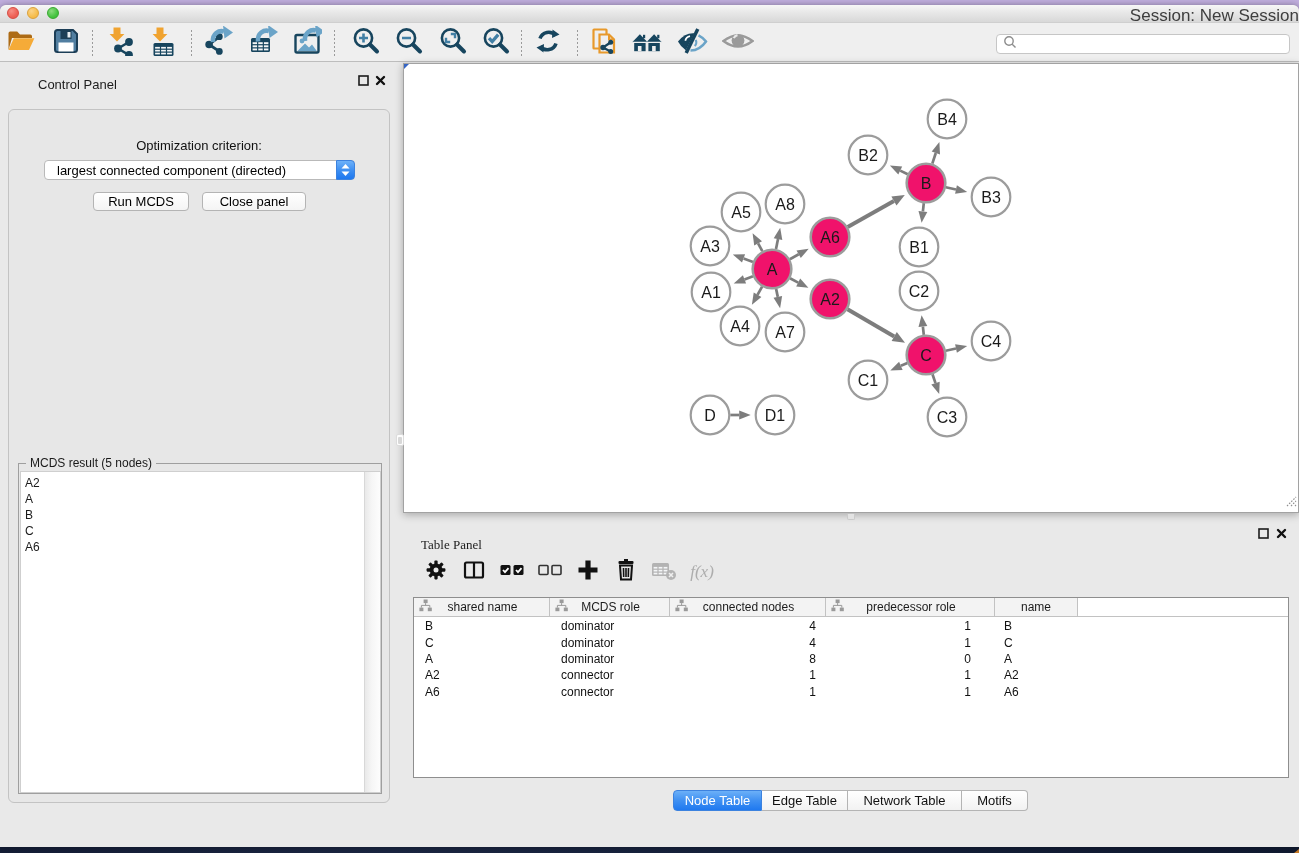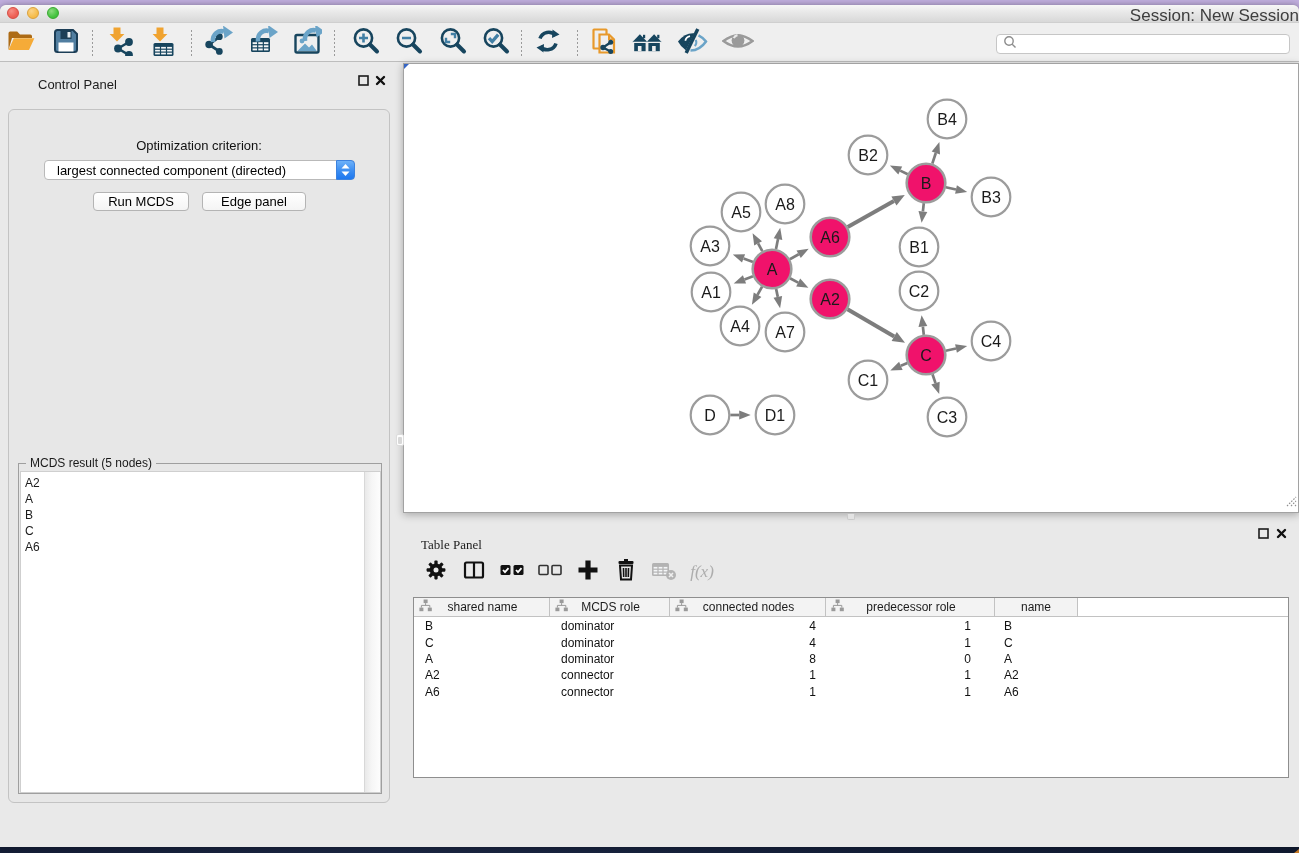--- a/index.html
+++ b/index.html
@@ -362,21 +362,21 @@
           <span id="combo-stepper">
               <svg width="11" height="14" viewBox="0 0 11 14">
                 <g fill="#fff">
                   <path d="M5.5 1 L9.5 5.5 H1.5 Z"></path>
                   <path d="M5.5 13 L9.5 8.5 H1.5 Z"></path>
                 </g>
               </svg>
             </span>
         </div>
         <div class="push-btn" id="btn-run">Run MCDS</div>
-        <div class="push-btn" id="btn-close">Edge panel</div>
+        <div class="push-btn" id="btn-close">Close panel</div>
         <div id="result-group">
           <div id="result-label">MCDS result (5 nodes)</div>
           <div id="result-list">
             <div class="item">A2</div>
               <div class="item">A</div>
               <div class="item">B</div>
               <div class="item">C</div>
               <div class="item">A6</div>
               <div id="result-scroll"></div>
           </div>
@@ -671,16 +671,22 @@
             </div>
             <div class="tr-row">
               <div class="td" style="left: 11px; width: 125px;">A6</div>
               <div class="td" style="left: 147px; width: 109px;">connector</div>
               <div class="td num" style="left: 256px; width: 146px;">1</div>
               <div class="td num" style="left: 412px; width: 145px;">1</div>
               <div class="td" style="left: 590px; width: 74px;">A6</div>
             </div>
           </div>
       </div>
+      <div class="seg-tabs" id="tp-tabs">
+          <div class="seg active" style="width: 89px; padding: 0px;">Node Table</div>
+          <div class="seg" style="width: 86px; padding: 0px;">Edge Table</div>
+          <div class="seg" style="width: 114px; padding: 0px;">Network Table</div>
+          <div class="seg" style="width: 66px; padding: 0px;">Motifs</div>
+        </div>
     </div>
   </div>
 
 </div>
 
 </body></html>

